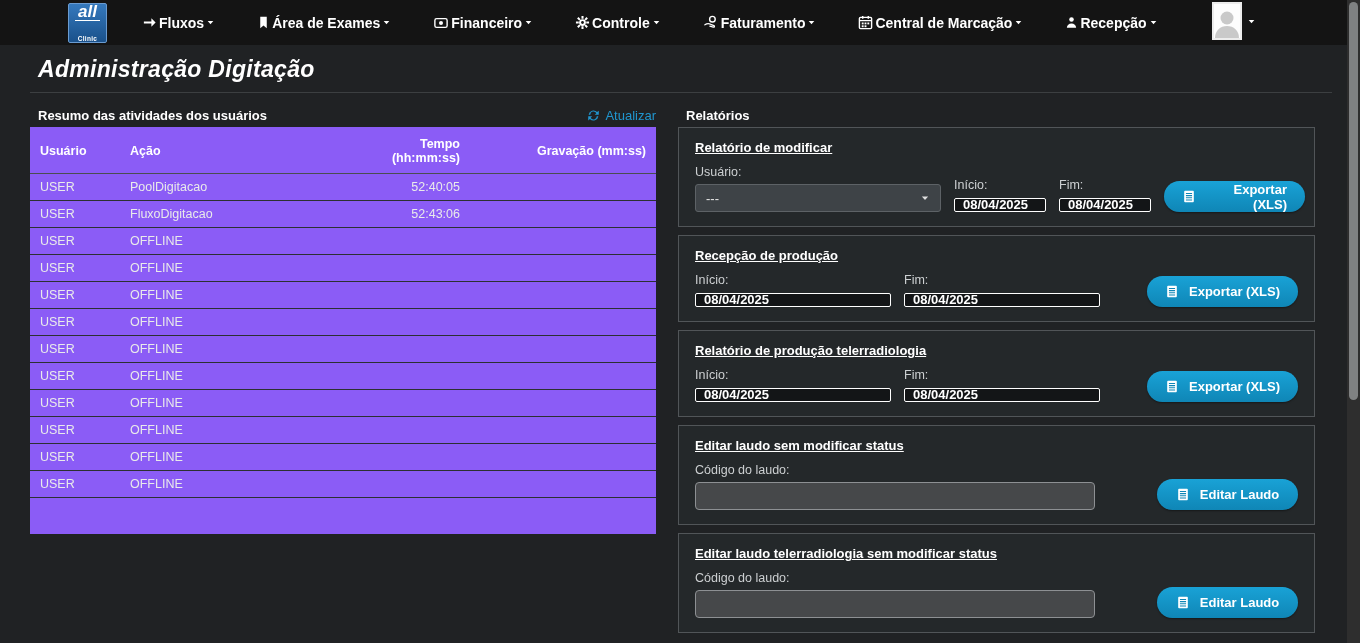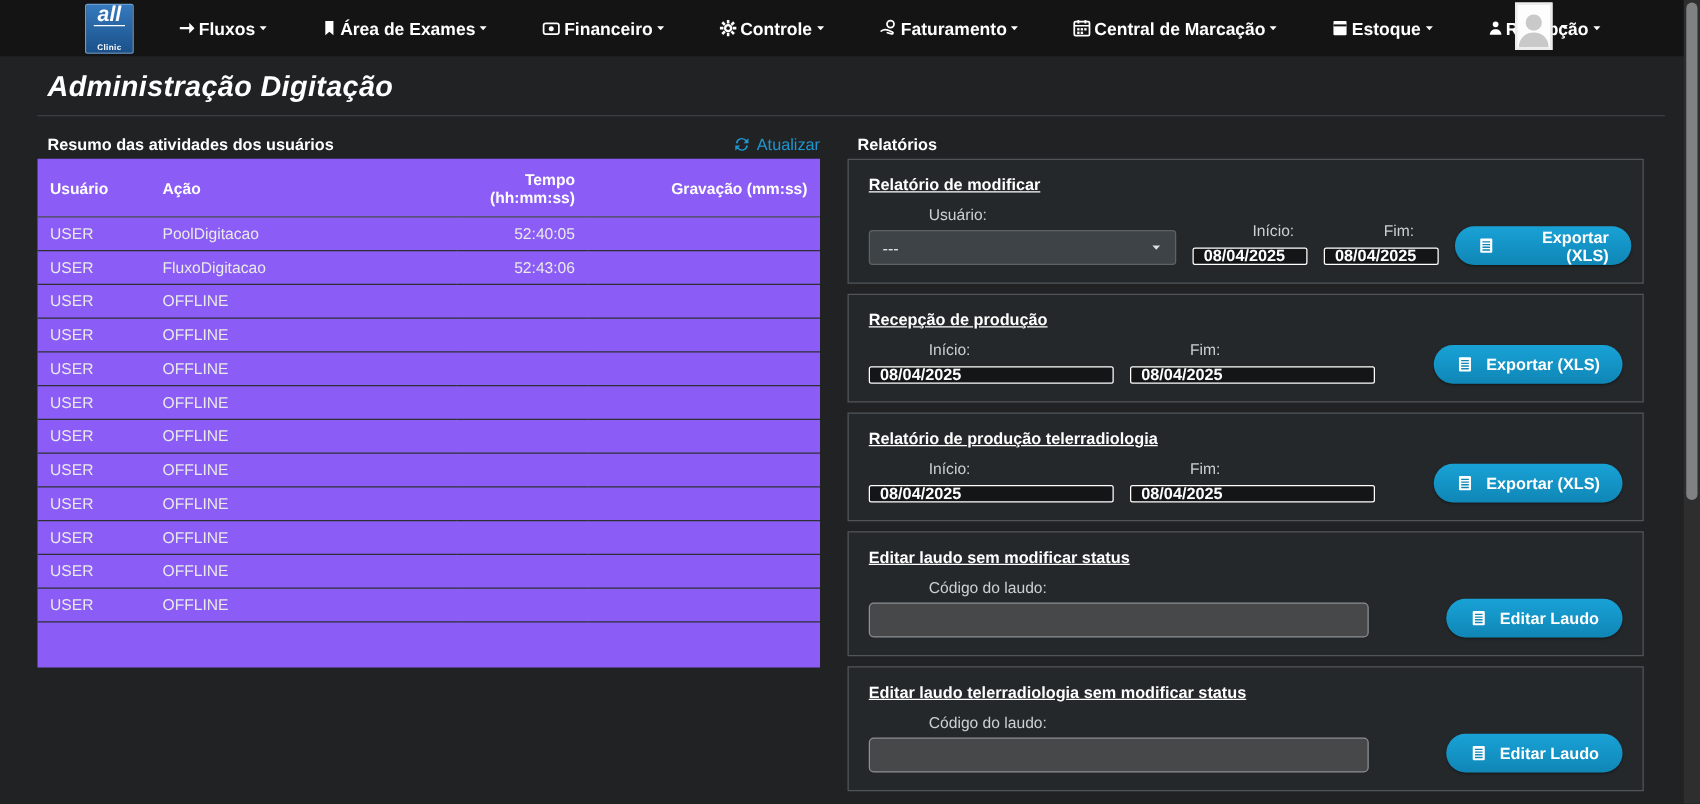--- a/index.html
+++ b/index.html
@@ -39,21 +39,21 @@
   table { width:100%; border-collapse:collapse; font-size:12.5px; }
   th { text-align:left; font-weight:bold; padding:10px 10px 8px 10px; border-bottom:1px solid #4a4e50; color:#fff; }
   td { padding:6px 10px; border-bottom:1px solid #2c3032; color:#e9eaea; }
   .c1 { width:90px; } .c2 { width:245px; }
   .c3 { width:105px; text-align:right; } .c4 { text-align:right; }
   
   .card { background:#24282a; border:1px solid #515558; margin-bottom:8px; padding:10px 16px 14px; }
   .card-heading { font-size:13px; font-weight:bold; text-decoration:underline; display:inline-block;
     margin:2px 0 10px; cursor:pointer; color:#fff; }
   .fields-row { display:flex; align-items:flex-end; gap:13px; }
-  .field label { display:block; font-size:12.5px; color:#cdd0d2; margin-bottom:5px;margin-left:48px; }
+  .field label { display:block; font-size:12.5px; color:#cdd0d2; margin-bottom:5px; }
   .input-date { height:14px; background:#131517; border:1px solid #ffffff; border-radius:2px;
     color:#fff; font-weight:bold; font-size:13px; padding:0 8px; font-family:inherit; }
   .input-text { height:28px; background:#46484a; border:1px solid #8d9093; border-radius:4px;
     color:#fff; font-size:13px; padding:0 8px; font-family:inherit; }
   .select { height:28px; background:#3e4347; border:1px solid #5d6266; border-radius:3px;
     display:flex; align-items:center; justify-content:space-between; padding:0 10px; color:#e8e8e8;
     font-size:13px; cursor:pointer; }
   .w-sm { width:92px; } .w-md { width:196px; } .w-xl { width:400px; } .w-select { width:246px; }
   .btn { margin-left:auto; height:31px; min-width:141px; border:none; border-radius:16px;
     background:linear-gradient(180deg,#19a2d6 0%,#0f86b6 100%); color:#fff; font-weight:bold; font-size:13px;
@@ -152,34 +152,20 @@
             <g fill="#fff">
               <rect x="4" y="8" width="2" height="2"></rect>
               <rect x="7" y="8" width="2" height="2"></rect>
               <rect x="10" y="8" width="2" height="2"></rect>
               <rect x="4" y="11" width="2" height="2"></rect>
               <rect x="7" y="11" width="2" height="2"></rect>
             </g>
           </svg>
         </span>
         <span>Central de Marcação</span>
-        <span class="icon">
-          <svg width="9" height="9" viewBox="0 0 16 16">
-            <path d="M3 5.5l5 5.5 5-5.5z" fill="#fff"></path>
-          </svg>
-        </span>
-      </li>
-      <li class="nav-item">
-        <span class="icon">
-          <svg width="14" height="15" viewBox="0 0 16 16">
-            <rect x="2" y="1.5" width="12" height="13" rx="1" fill="#fff"></rect>
-            <rect x="2" y="4.6" width="12" height="1.8" fill="#141414"></rect>
-          </svg>
-        </span>
-        <span>Estoque</span>
         <span class="icon">
           <svg width="9" height="9" viewBox="0 0 16 16">
             <path d="M3 5.5l5 5.5 5-5.5z" fill="#fff"></path>
           </svg>
         </span>
       </li>
       <li class="nav-item">
         <span class="icon">
           <svg width="13" height="15" viewBox="0 0 16 16">
             <circle cx="8" cy="4.3" r="2.8" fill="#fff"></circle>

